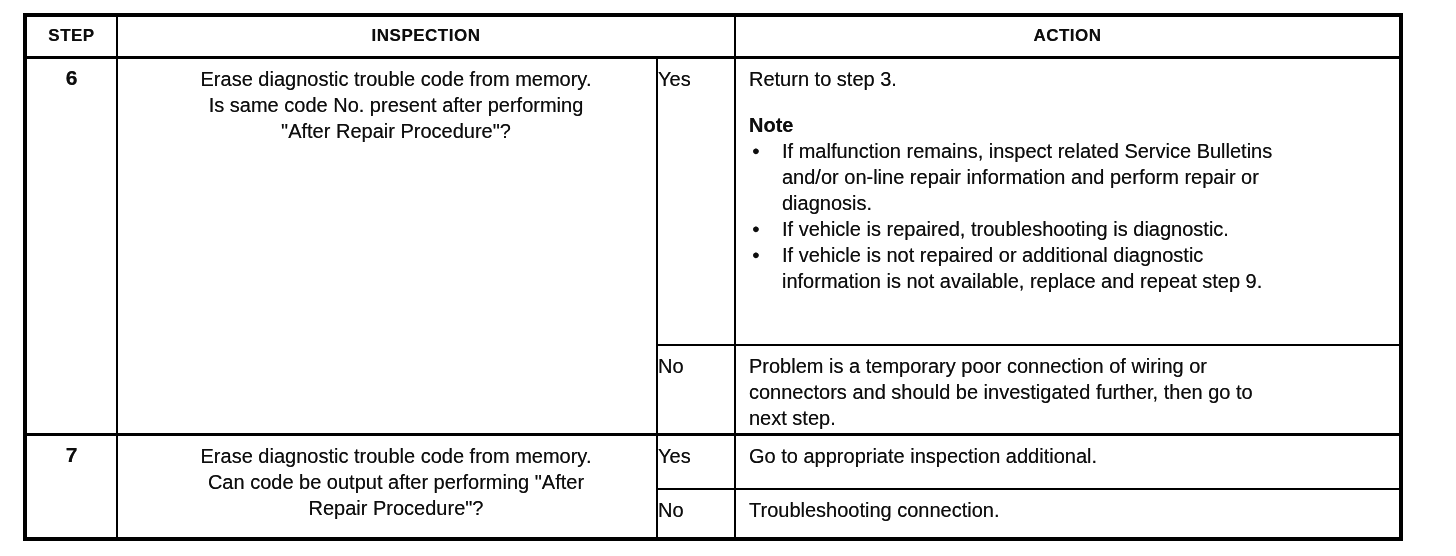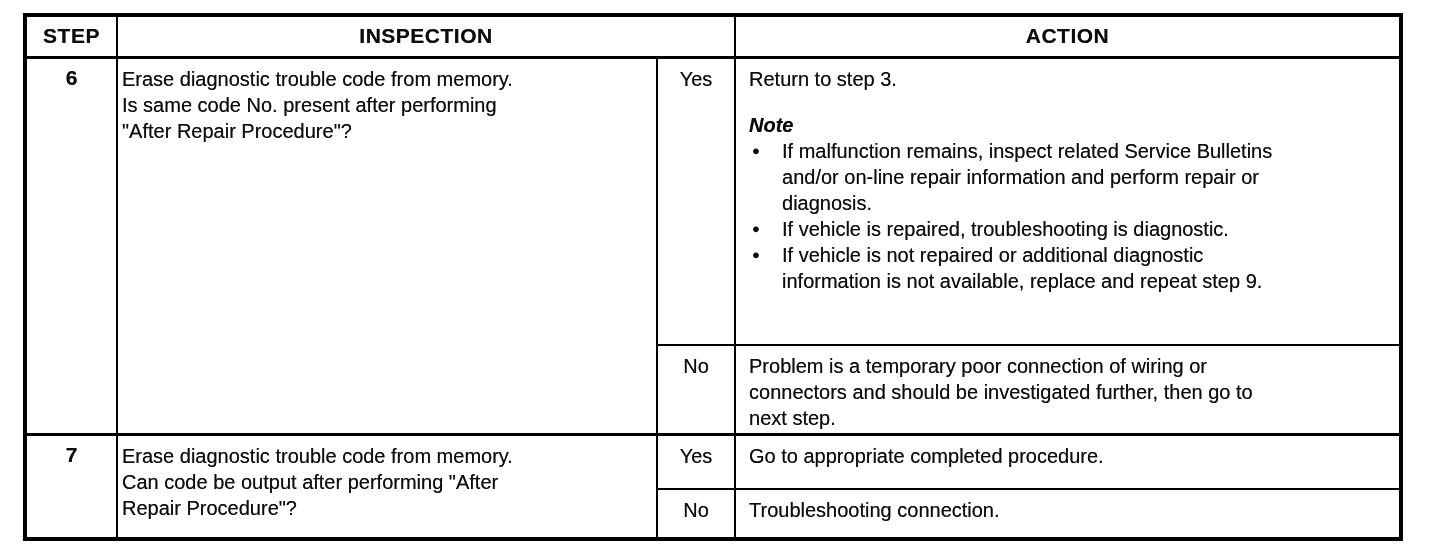--- a/index.html
+++ b/index.html
@@ -18,30 +18,30 @@
     border: 4px solid var(--line, #000);
     text-shadow: 0 0 0.6px rgba(0,0,0,0.65);
   }
   .ts th, .ts td {
     border: 2px solid var(--line, #000);
     vertical-align: top;
     font-size: 20px; line-height: 26px;
     overflow: hidden;
   }
   .ts thead th {
-    font-size: 21px; font-weight: 700; letter-spacing: 0.5px;
+    font-size: 17px; font-weight: 700; letter-spacing: 0.5px;
     text-align: center; vertical-align: middle;
     border-bottom: 3px solid var(--line, #000);
   }
   td.step { font-weight: 700; font-size: 21px; text-align: center; padding-top: 6px; }
-  td.insp { padding: 7px 10px 0 4px; }
-  td.yn   { text-align: center; padding-top: 7px; }
+  td.insp { padding: 7px 10px 0 28px; text-align: center; }
+  td.yn   { padding-top: 7px; }
   td.act  { padding: 7px 8px 0 13px; }
   .pre    { white-space: pre-line; max-width: 612px; }
-  .note-label { font-weight: 700; margin-top: 20px; font-style: italic; }
+  .note-label { font-weight: 700; margin-top: 20px; }
   ul.note { list-style: none; }
   ul.note li { display: flex; }
   .bullet { flex: 0 0 33px; width: 33px; font-size: 13px; line-height: 26px; padding-left: 3px; }
   tr.sep td { border-top: 3px solid var(--line, #000); }
 </style>
 </head>
 <body>
 
 <div class="page">
   <table class="ts">
@@ -102,21 +102,21 @@
 
       <tr style="height:55px" class="sep">
         <td class="step" rowspan="2">7</td>
         <td class="insp" rowspan="2">
           <div class="pre">Erase diagnostic trouble code from memory.
 Can code be output after performing "After
 Repair Procedure"?</div>
         </td>
         <td class="yn">Yes</td>
         <td class="act">
-          <p class="pre">Go to appropriate completed procedure.</p>
+          <p class="pre">Go to appropriate inspection additional.</p>
         </td>
       </tr>
 
       <tr style="height:50px">
         <td class="yn">No</td>
         <td class="act">
           <p class="pre">Troubleshooting connection.</p>
         </td>
       </tr>
     </tbody>

